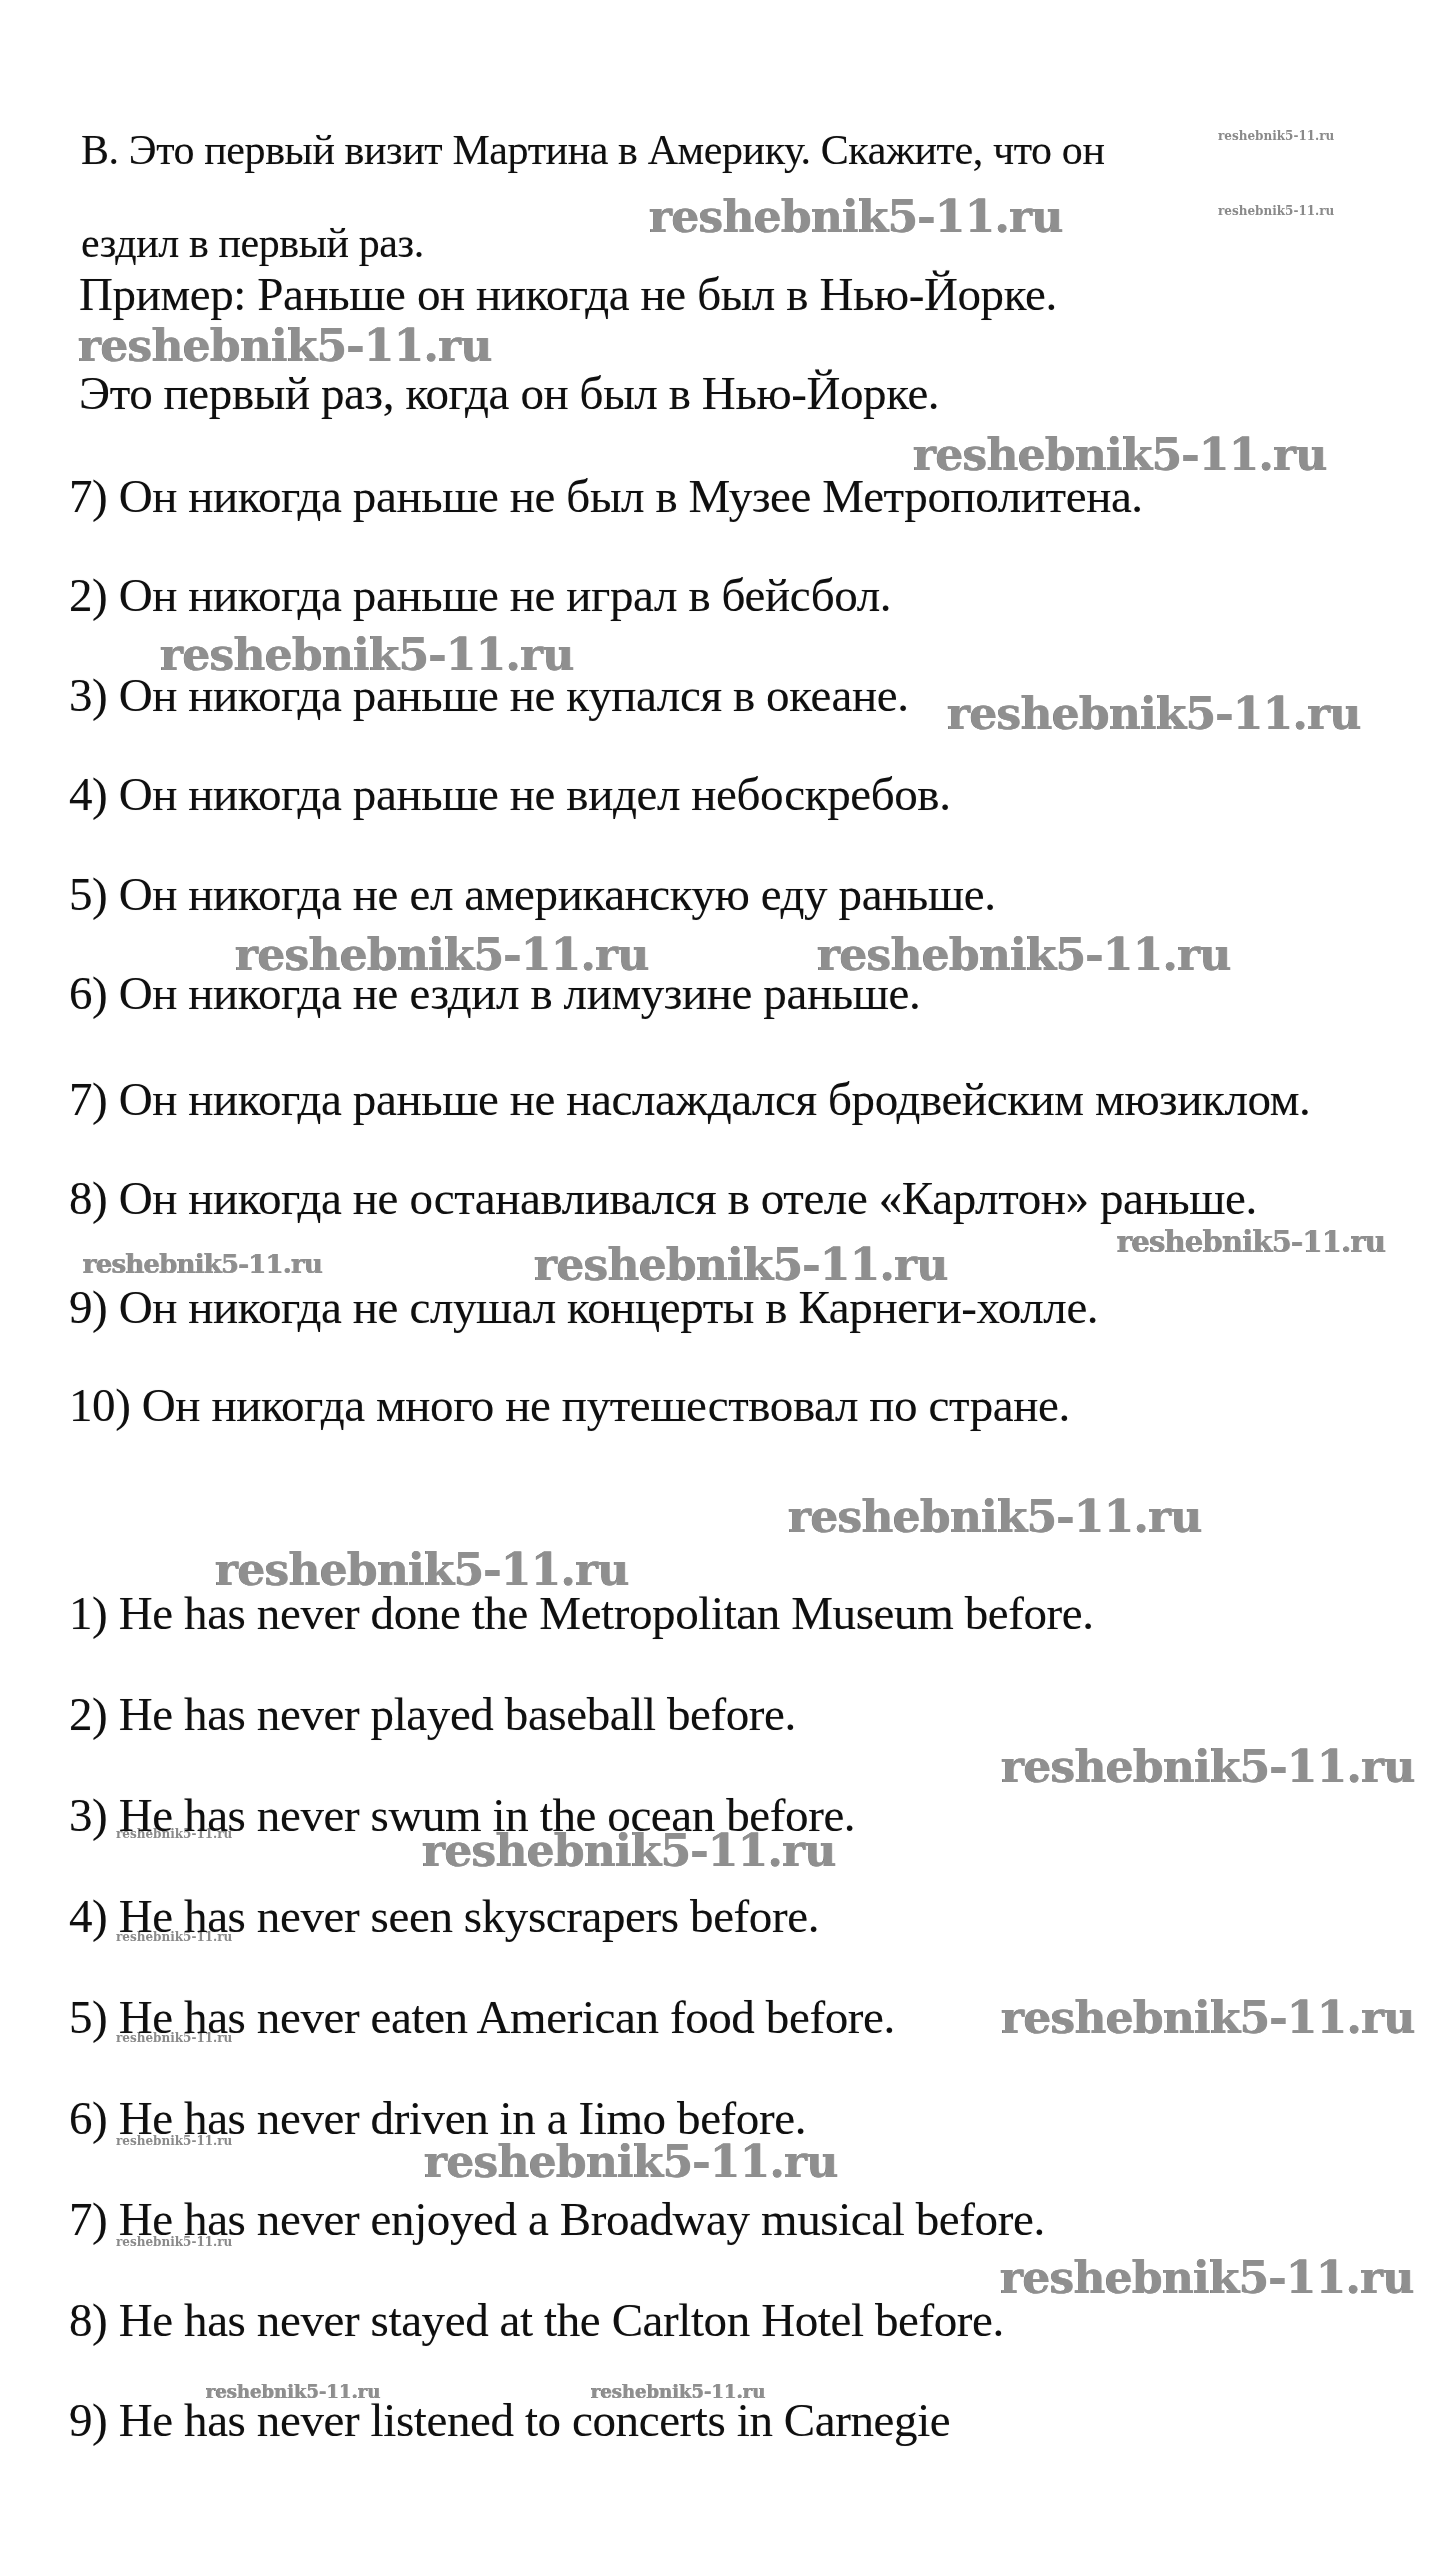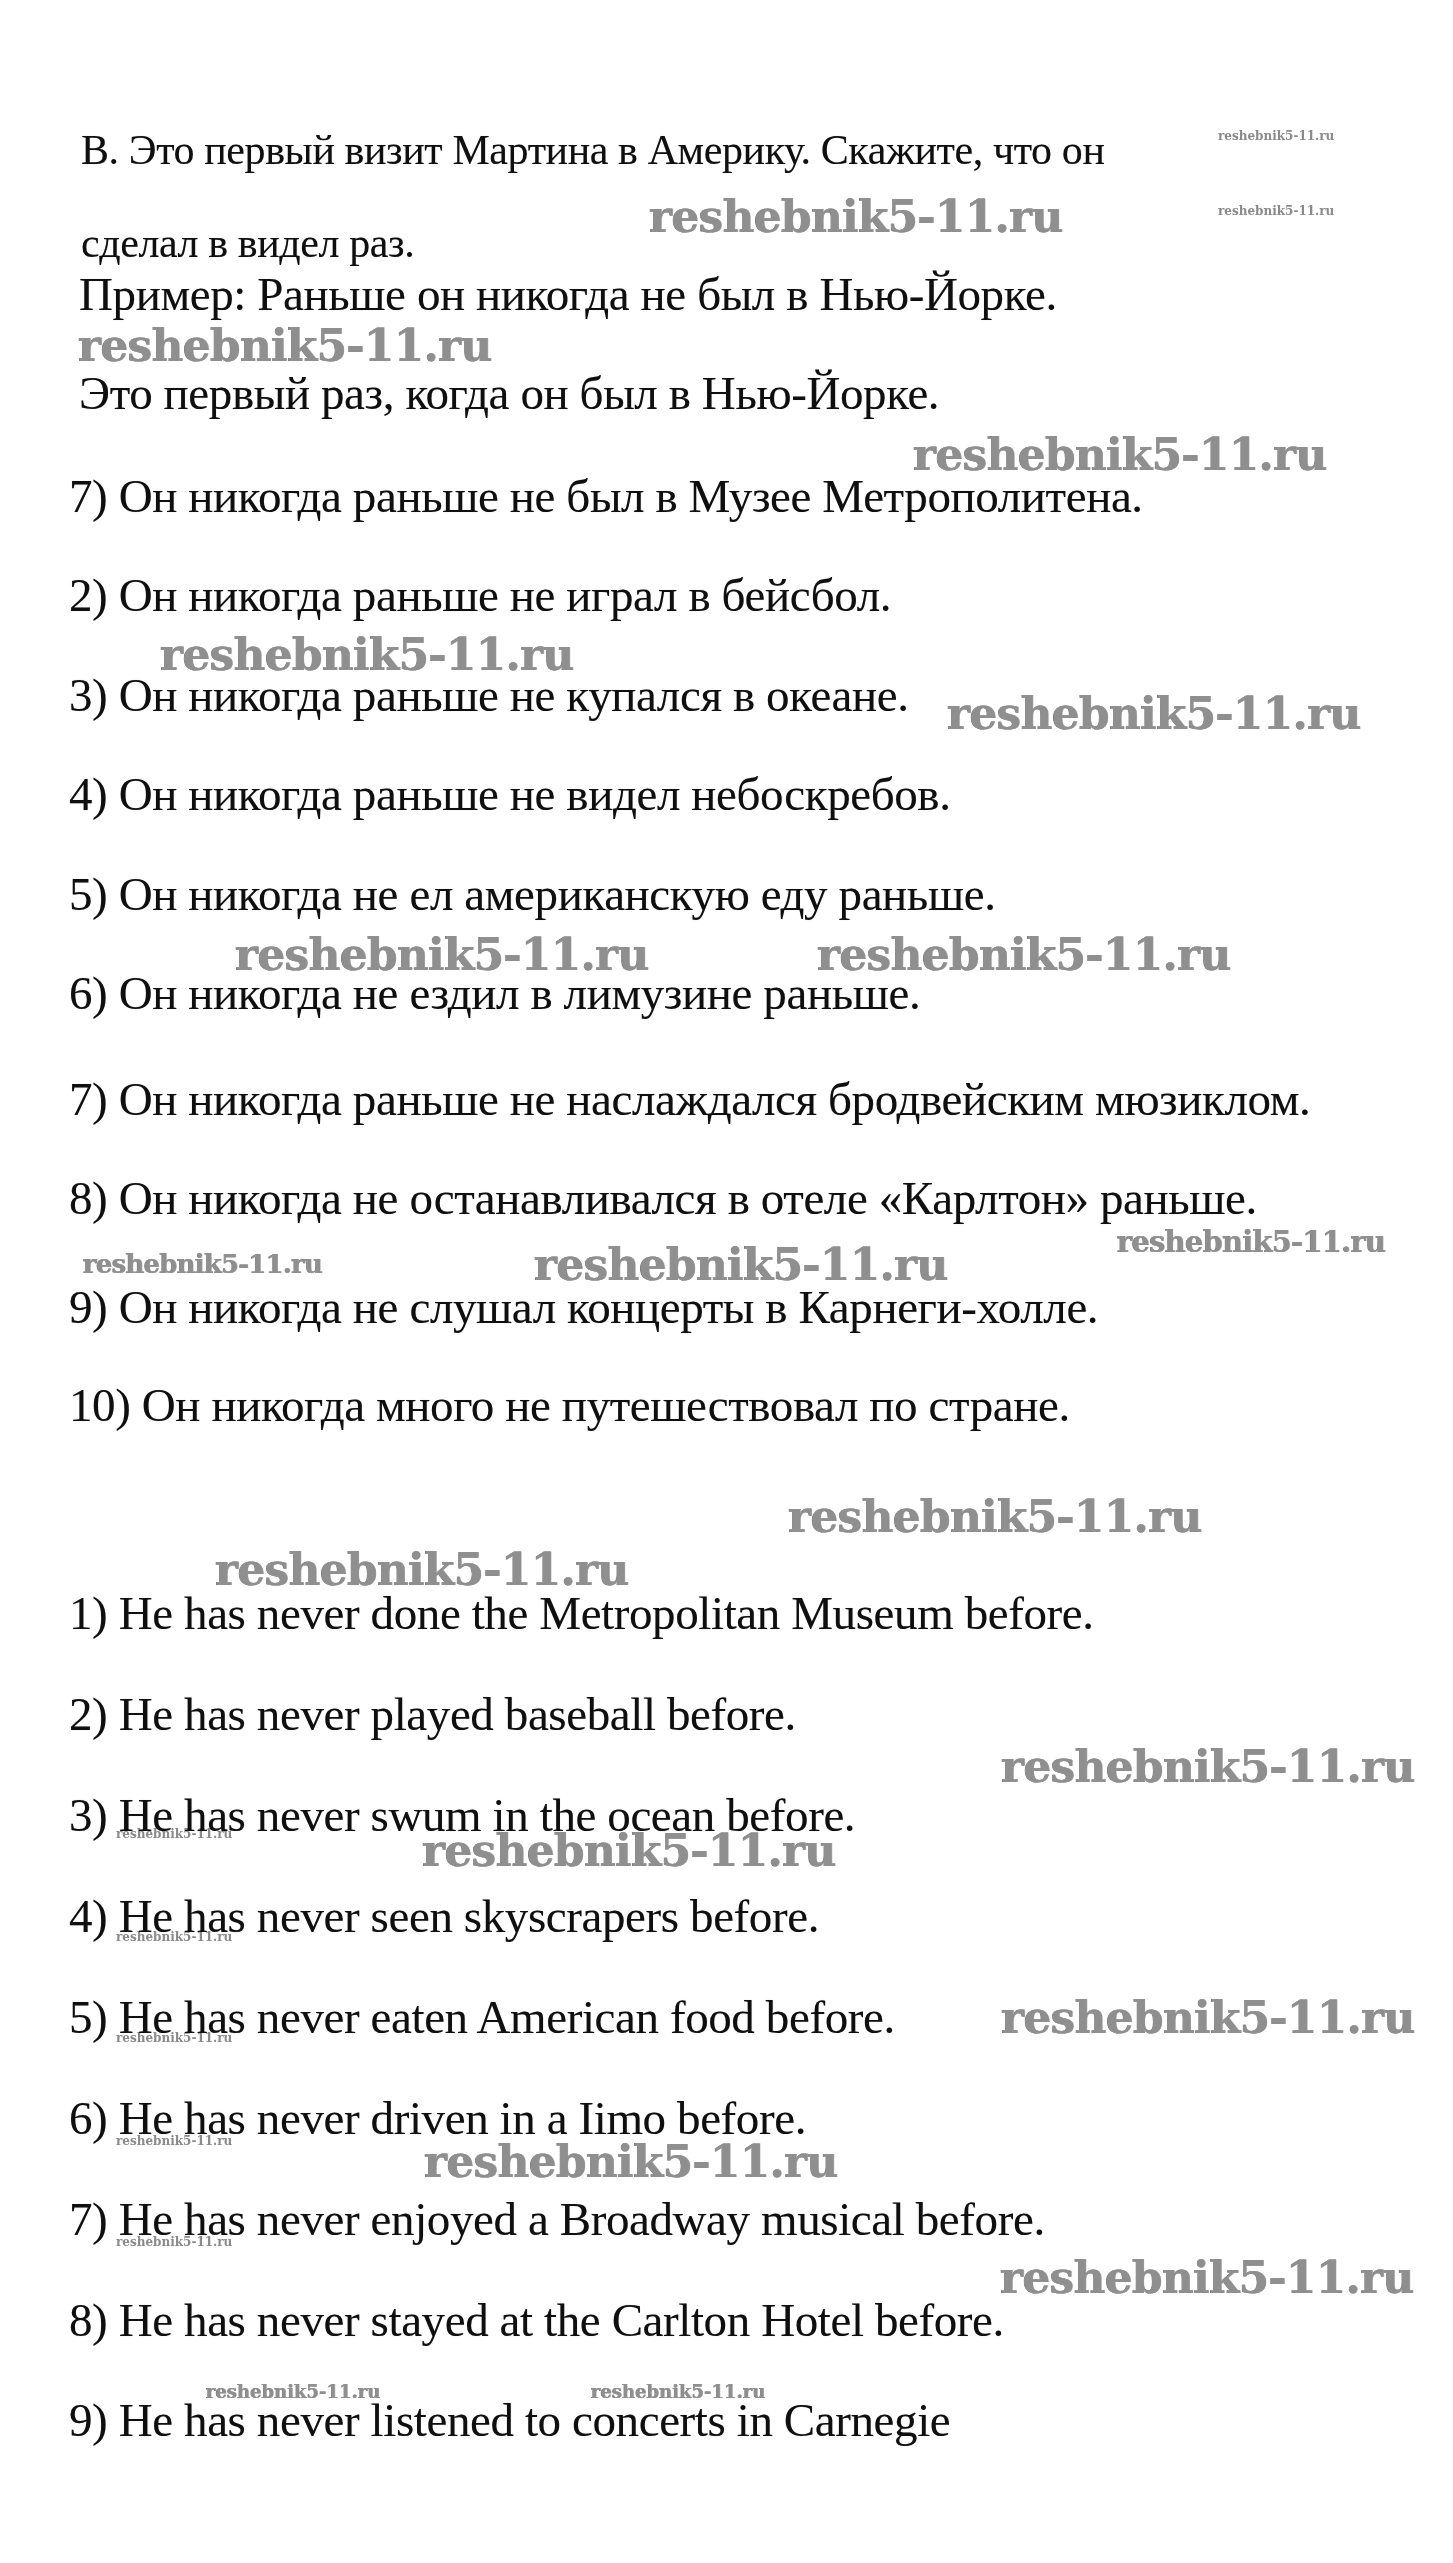--- a/index.html
+++ b/index.html
@@ -94,21 +94,21 @@
       <div class="wm wm-xs" style="left: 116px; top: 2031px;">reshebnik5-11.ru</div>
       <div class="wm wm-xs" style="left: 116px; top: 2134px;">reshebnik5-11.ru</div>
       <div class="wm wm-lg" style="left: 424px; top: 2136px;">reshebnik5-11.ru</div>
       <div class="wm wm-xs" style="left: 116px; top: 2235px;">reshebnik5-11.ru</div>
       <div class="wm wm-lg" style="left: 1000px; top: 2252px;">reshebnik5-11.ru</div>
       <div class="wm wm-md" style="left: 206px; top: 2381px;">reshebnik5-11.ru</div>
       <div class="wm wm-md" style="left: 591px; top: 2381px;">reshebnik5-11.ru</div>
     </div>
 
   <div class="line bold" id="title-line-1">В. Это первый визит Мартина в Америку. Скажите, что он</div>
-  <div class="line bold" id="title-line-2">сделал в видел раз.</div>
+  <div class="line bold" id="title-line-2">ездил в первый раз.</div>
 
   <div class="line" id="example-prompt">Пример: Раньше он никогда не был в Нью-Йорке.</div>
   <div class="line" id="example-answer">Это первый раз, когда он был в Нью-Йорке.</div>
 
   <div class="line" id="ru-1">7) Он никогда раньше не был в Музее Метрополитена.</div>
   <div class="line" id="ru-2">2) Он никогда раньше не играл в бейсбол.</div>
   <div class="line" id="ru-3">3) Он никогда раньше не купался в океане.</div>
   <div class="line" id="ru-4">4) Он никогда раньше не видел небоскребов.</div>
   <div class="line" id="ru-5">5) Он никогда не ел американскую еду раньше.</div>
   <div class="line" id="ru-6">6) Он никогда не ездил в лимузине раньше.</div>

